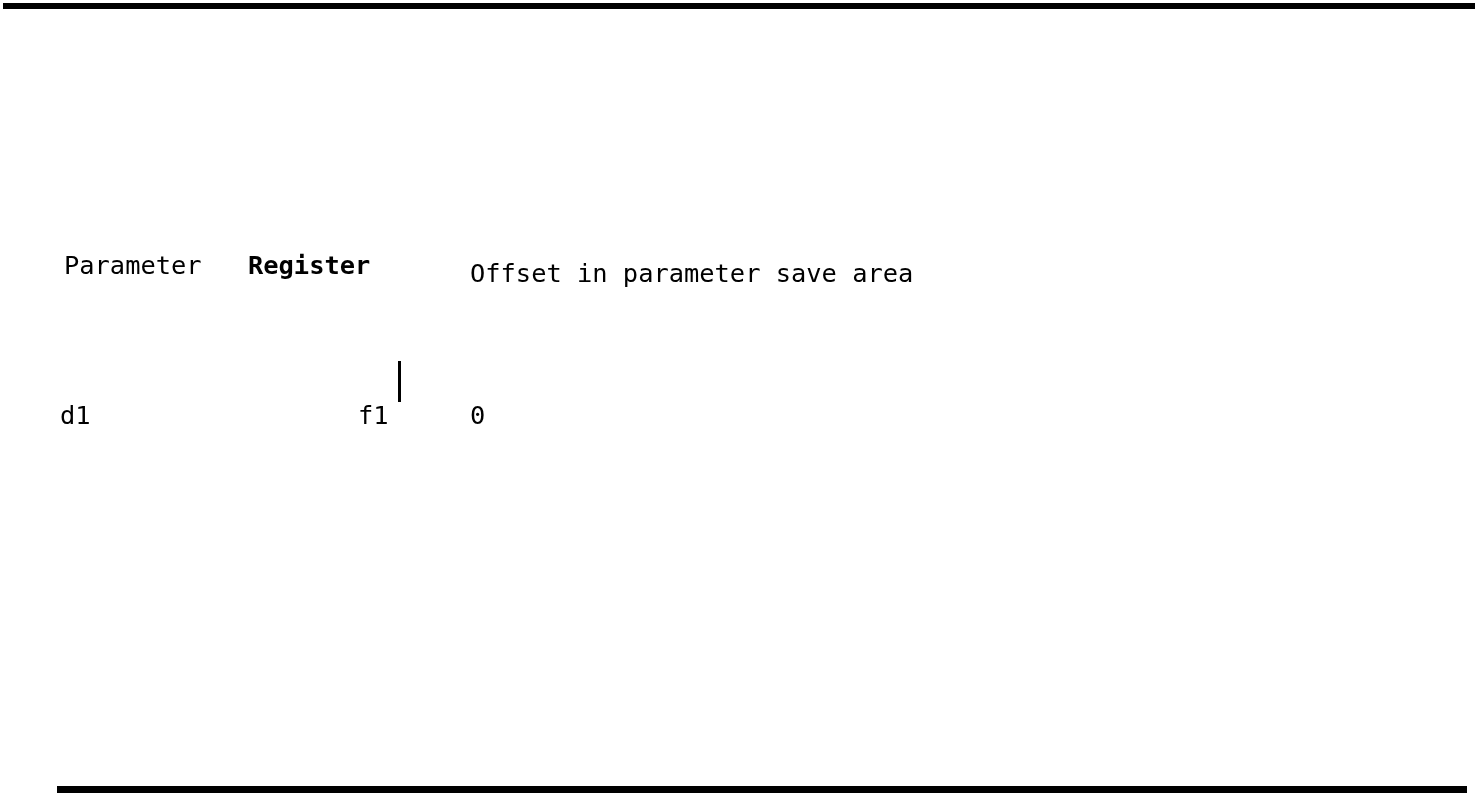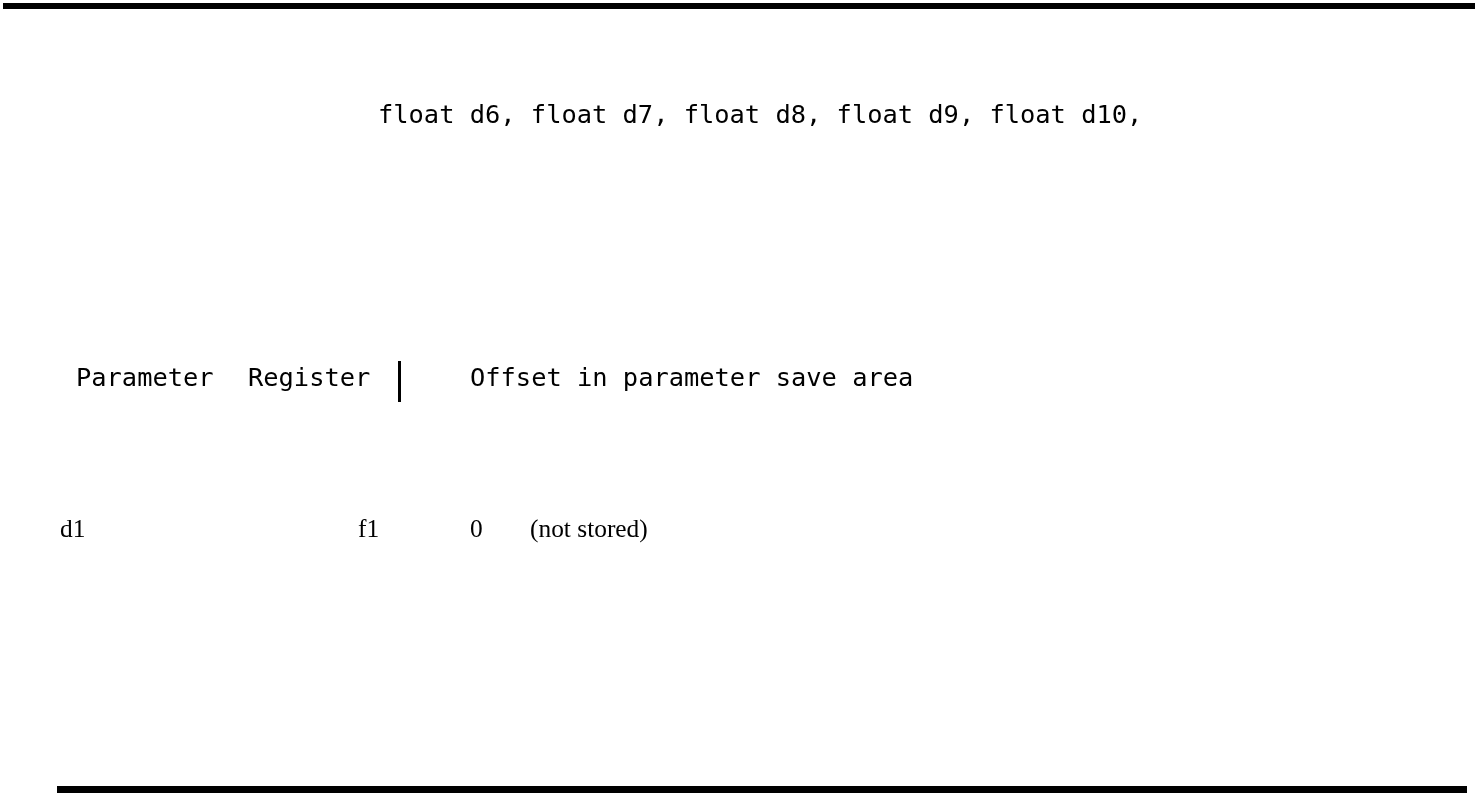--- a/index.html
+++ b/index.html
@@ -53,61 +53,58 @@
   }
   .theader {
     position: relative;
     height: 37.6px;
   }
   .theader span {
     position: absolute;
     top: 0;
     white-space: pre;
   }
-  .th-parameter { left: 16px; }
-  .th-register  { left: 188px; }
-  .th-offset    { left: 410px; }
+  .th-parameter { left: 4px; }
+  .th-register  { left: 188px; font-weight: bold; }
+  .th-offset    { left: 410px; margin-top: 8px; }
   .trow {
     display: grid;
     grid-template-columns: 298px 112px 60px auto;
     height: 37.6px;
-    font-family: Liberation Serif, serif;
   }
   .trow span {
     white-space: pre;
   }
   .caret {
     position: absolute;
     left: 398px;
     top: 361px;
     width: 3px;
     height: 41px;
     background: #000000;
   }
 </style>
 </head>
 <body>
 
 <div class="rule rule-top"></div>
 
 <div class="content">
-  <div class="codeline indent">float d6, float d7, float d8, float d9, float d10,</div>
   <div class="blankline"></div>
 
   <div class="theader">
     <span class="th-parameter">Parameter</span>
     <span class="th-register">Register</span>
     <span class="th-offset">Offset in parameter save area</span>
   </div>
 
   <div class="trow">
     <span>d1</span>
     <span>f1</span>
     <span>0</span>
-    <span>(not stored)</span>
   </div>
   
   
   
   
   
   
   
   
   

